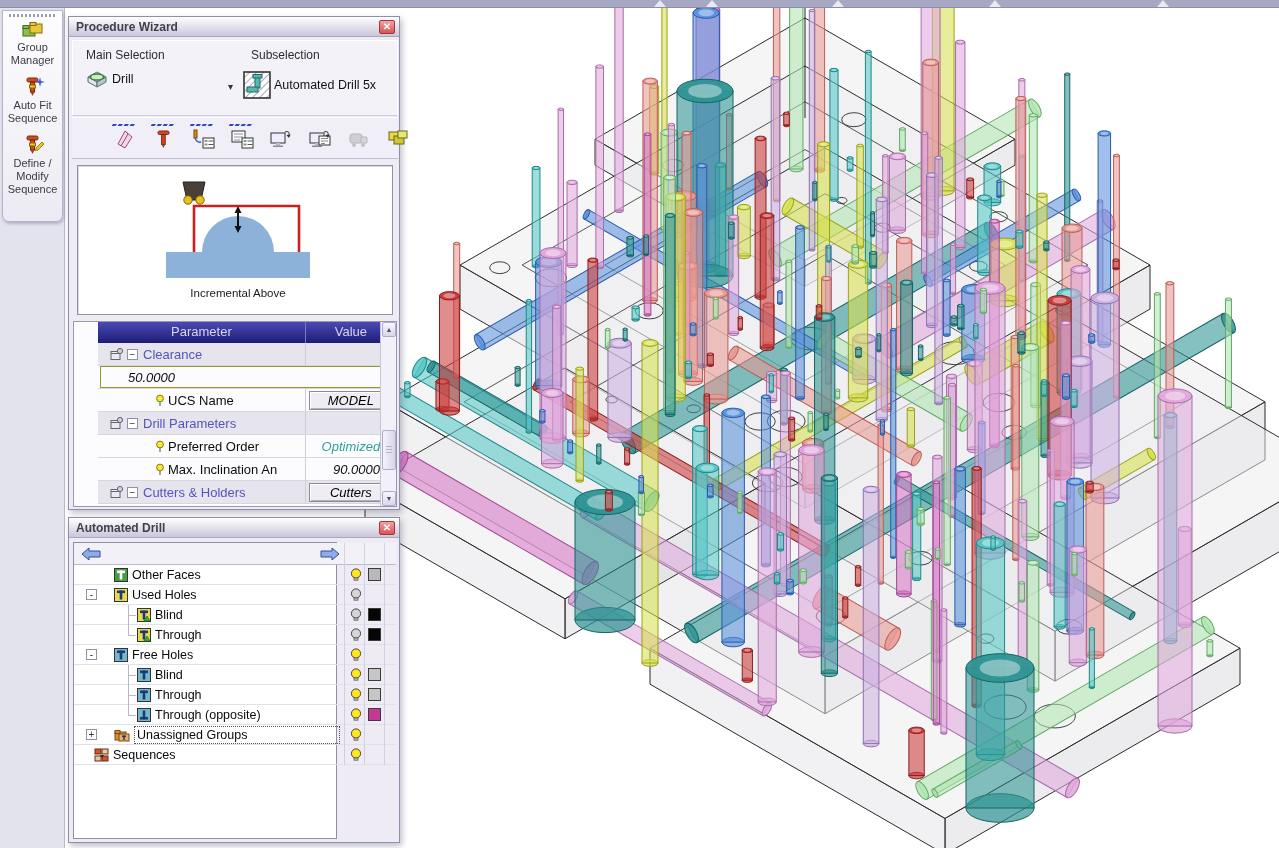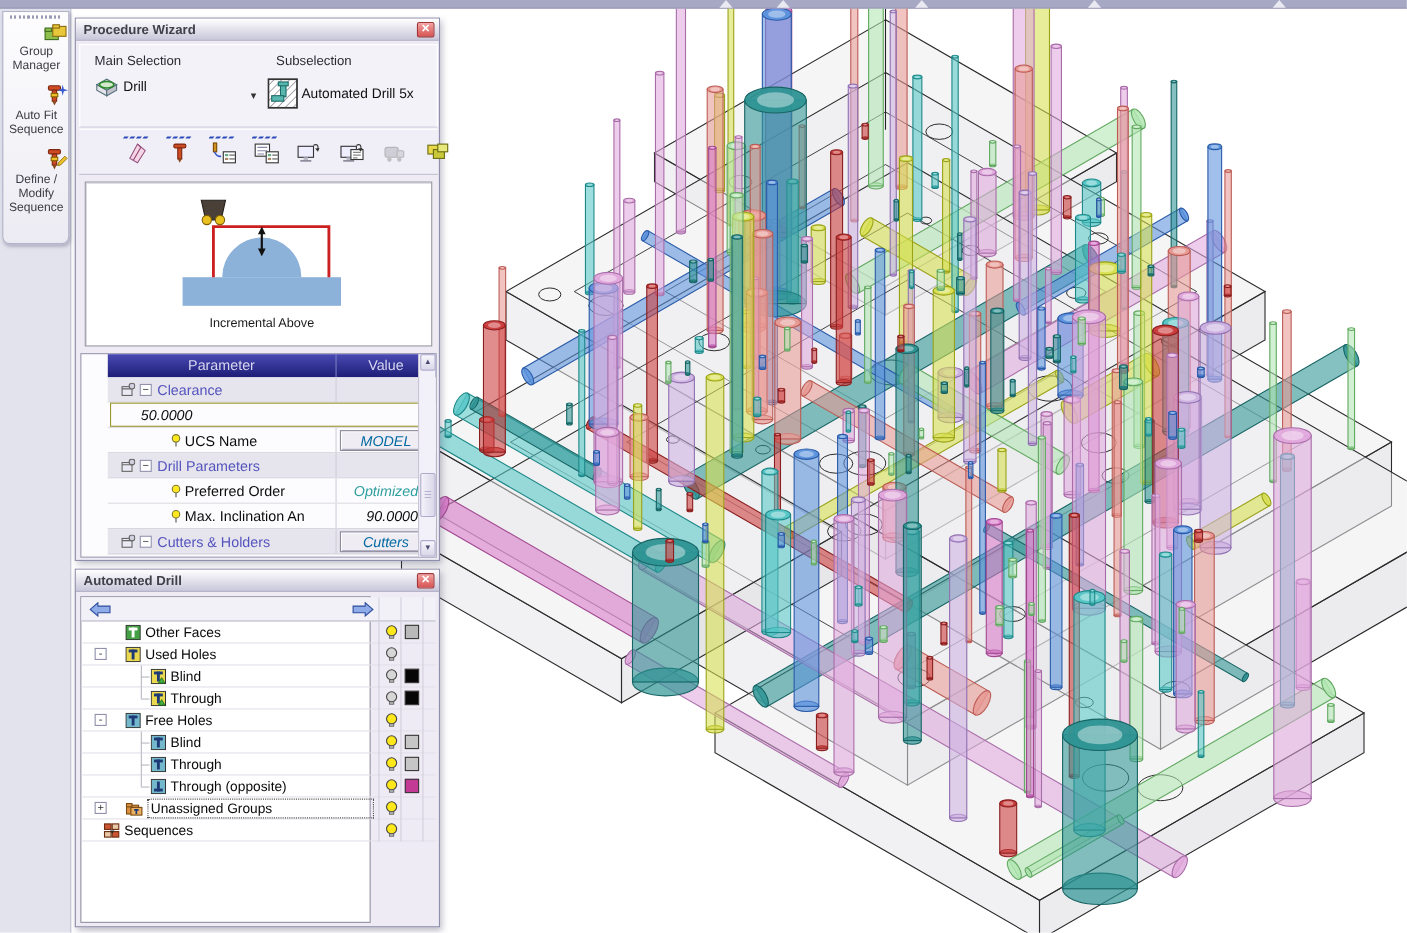--- a/index.html
+++ b/index.html
@@ -16,21 +16,21 @@
   
   #viewport { position:absolute; left:65px; top:8px; width:1214px; height:840px; background:#ffffff; }
   #viewport svg { display:block; }
 
   
   #sidebar { position:absolute; left:2px; top:10px; width:61px; height:212px;
     background:linear-gradient(#fdfdfe,#ecebf3); border:1px solid #b3b3c9; border-radius:0 0 7px 7px;
     box-shadow:1px 2px 3px rgba(90,90,120,.35); padding-top:10px; }
   #sidebar .grip { position:absolute; top:3px; left:6px; right:6px; height:3px;
     background:repeating-linear-gradient(90deg,#9a9ab4 0 2px, transparent 2px 4px); }
-  .side-item { display:flex; flex-direction:column; align-items:flex-end; margin-bottom:9px; cursor:pointer; }
+  .side-item { display:flex; flex-direction:column; align-items:center; margin-bottom:9px; cursor:pointer; }
   .side-item .lbl { font-size:11px; color:#3b3b44; text-align:center; line-height:13px; width:58px; }
   .side-item svg { margin-bottom:2px; }
 
   
   .dlg { position:absolute; background:#eeebf4; border:1px solid #8f8fab;
     box-shadow:2px 3px 6px rgba(70,70,100,.35); }
   .dlg .titlebar { height:20px; background:linear-gradient(#ffffff,#c9c7da); border-bottom:1px solid #a8a7bd;
     display:flex; align-items:center; padding:0 4px 0 7px; }
   .dlg .titlebar .t { flex:1; font-size:12px; font-weight:bold; color:#40404a; }
   .closebtn { width:16px; height:14px; border:1px solid #a23737; border-radius:2px;
@@ -62,21 +62,21 @@
   #ptable .hdr .c2 { width:93px; }
   .prow { position:relative; display:flex; height:23px; border-bottom:1px solid #d8d6de; font-size:13px; align-items:center; }
   .prow .c1 { width:214px; height:100%; display:flex; align-items:center; border-right:1px solid #cfcdda; }
   .prow .c2 { width:93px; height:100%; position:relative; display:flex; align-items:center;font-style:italic; }
   .prow.group { background:#e6e4ec; }
   .prow.group .c1 { color:#5454be; }
   .prow.item { background:#fcfcfe; color:#0c0c0c; }
   .val-num { width:100%; text-align:right; padding-right:16px; }
   .val-teal { width:100%; text-align:center; color:#2f9e9e; }
   .val-btn { margin:0 auto; width:84px; height:19px; background:#efedf3; border:1px solid #8c8a9c;
-    box-shadow:inset 1px 1px 0 #ffffff, inset -1px -1px 0 #b2b0c0; font-size:13px; color:#0369a1;
+    box-shadow:inset 1px 1px 0 #ffffff, inset -1px -1px 0 #b2b0c0; font-size:13px; color:#000000;
     display:flex; align-items:center; justify-content:center; cursor:pointer; }
   .minusbox { width:11px; height:11px; background:#fff; border:1px solid #9090ac; display:inline-flex;
     align-items:center; justify-content:center; font-size:10px; line-height:9px; color:#333; margin-right:5px; cursor:pointer; }
   .sel-outline { position:absolute; left:2px; top:0px; width:290px; height:22px; border:1px solid #97972e; pointer-events:none; }
   .fx { position:absolute; right:1px; top:2px; font-family:"Liberation Serif",serif; font-style:italic;
     font-weight:bold; font-size:15px; color:#22307e; }
   
   .sbar { position:absolute; right:0; top:0; width:16px; height:184px; background:#f2f0f8; border-left:1px solid #c8c6d4; }
   .sbtn { position:absolute; left:1px; width:14px; height:15px; background:linear-gradient(#f8f7fc,#d9d6e8);
     border:1px solid #aeabcd; border-radius:2px; color:#4a4a72; font-size:7px; text-align:center; line-height:14px; cursor:pointer; }

